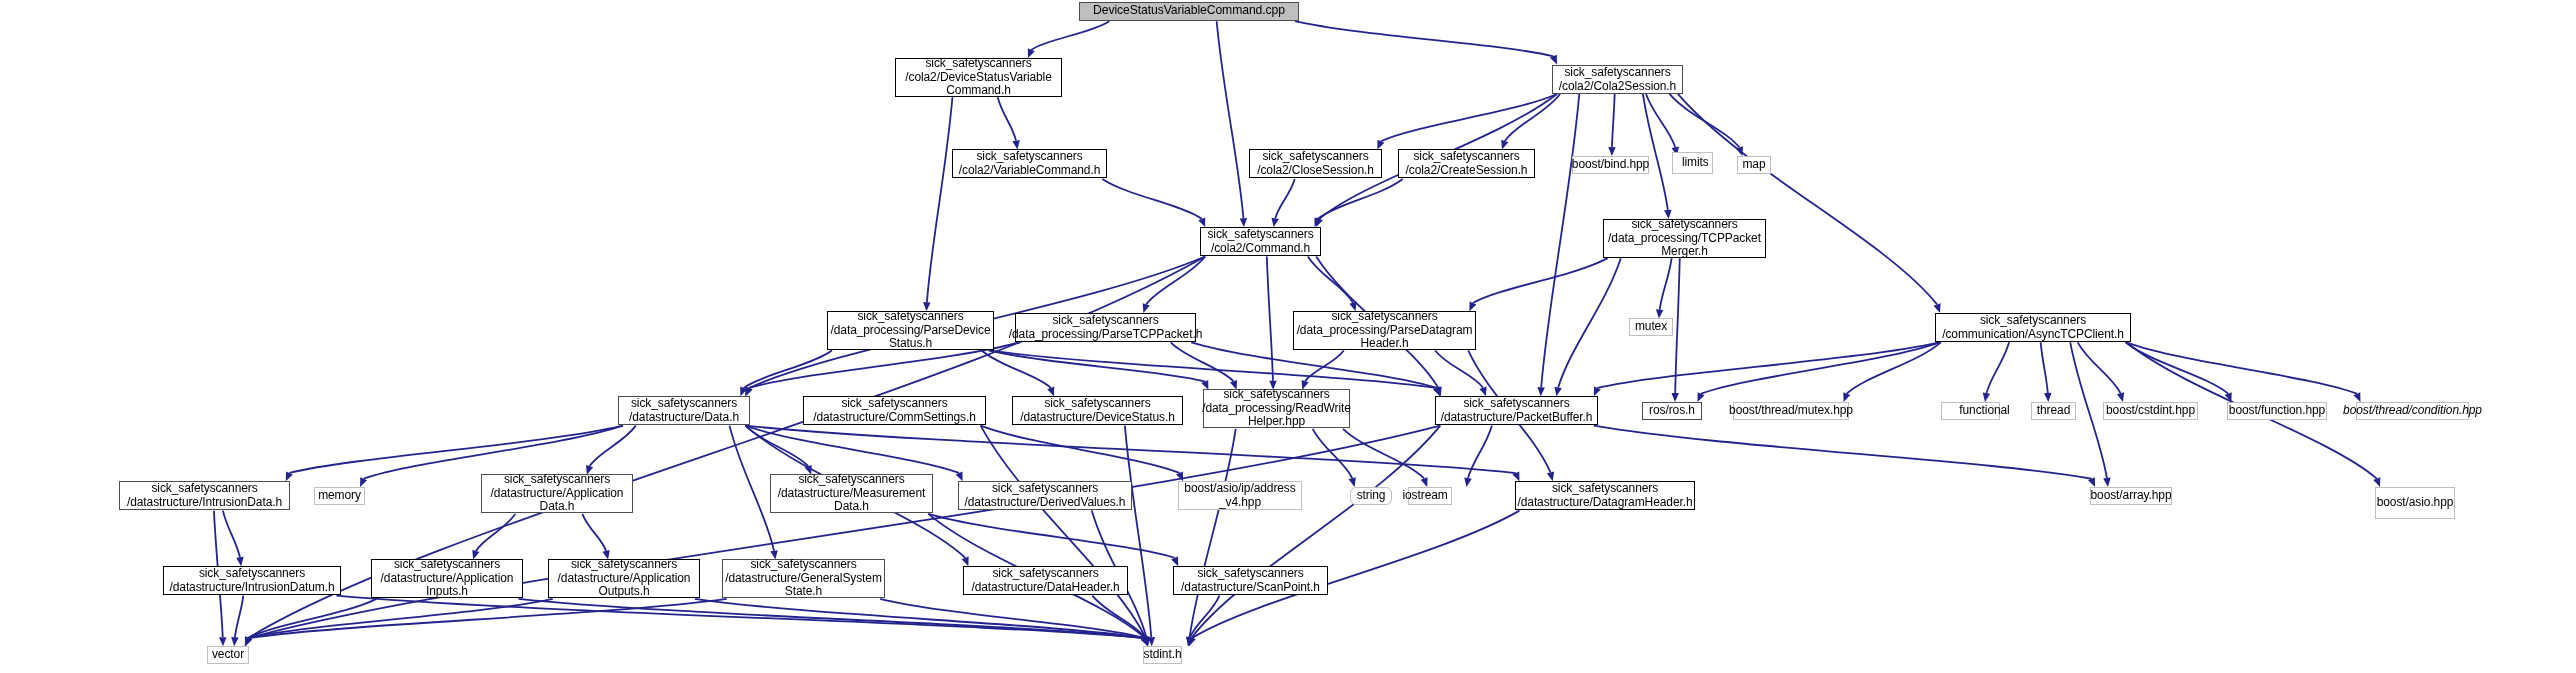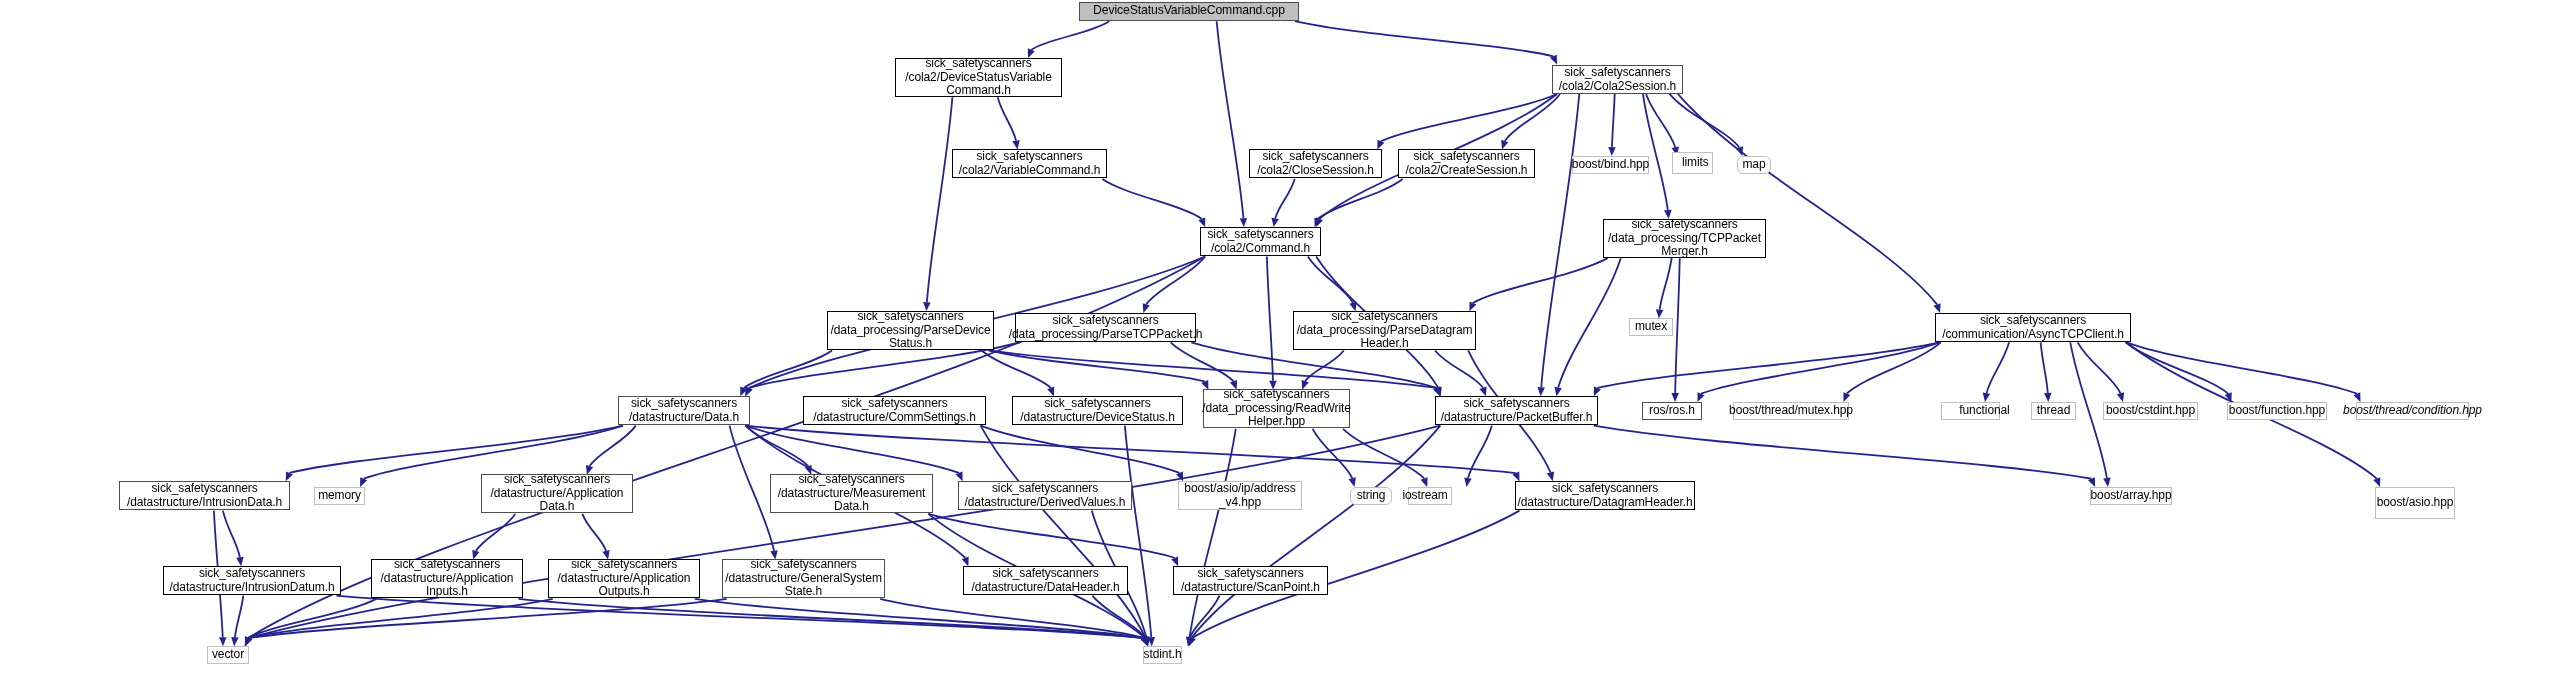--- a/index.html
+++ b/index.html
@@ -253,21 +253,21 @@
       <div class="node kind-thick" style="left: 1552px; top: 65px; width: 131px; height: 29px;"><span class="node-label">sick_safetyscanners
 /cola2/Cola2Session.h</span></div>
       <div class="node kind-header" style="left: 952px; top: 149px; width: 155px; height: 29px;"><span class="node-label">sick_safetyscanners
 /cola2/VariableCommand.h</span></div>
       <div class="node kind-header" style="left: 1249px; top: 149px; width: 133px; height: 29px;"><span class="node-label">sick_safetyscanners
 /cola2/CloseSession.h</span></div>
       <div class="node kind-header" style="left: 1398px; top: 149px; width: 137px; height: 29px;"><span class="node-label">sick_safetyscanners
 /cola2/CreateSession.h</span></div>
       <div class="node kind-extern" style="left: 1572px; top: 156px; width: 77px; height: 18px;"><span class="node-label">boost/bind.hpp</span></div>
       <div class="node kind-extern" style="left: 1672px; top: 152px; width: 41px; height: 22px; justify-content: flex-end;"><span class="node-label">limits</span></div>
-      <div class="node kind-extern" style="left: 1737px; top: 156px; width: 34px; height: 18px; border-radius: 6px;"><span class="node-label">map</span></div>
+      <div class="node kind-extern" style="left: 1737px; top: 156px; width: 34px; height: 18px;"><span class="node-label">map</span></div>
       <div class="node kind-header" style="left: 1200px; top: 227px; width: 121px; height: 29px;"><span class="node-label">sick_safetyscanners
 /cola2/Command.h</span></div>
       <div class="node kind-header" style="left: 1603px; top: 219px; width: 163px; height: 39px;"><span class="node-label">sick_safetyscanners
 /data_processing/TCPPacket
 Merger.h</span></div>
       <div class="node kind-header" style="left: 827px; top: 311px; width: 167px; height: 39px;"><span class="node-label">sick_safetyscanners
 /data_processing/ParseDevice
 Status.h</span></div>
       <div class="node kind-header" style="left: 1015px; top: 313px; width: 181px; height: 29px;"><span class="node-label">sick_safetyscanners
 /data_processing/ParseTCPPacket.h</span></div>

